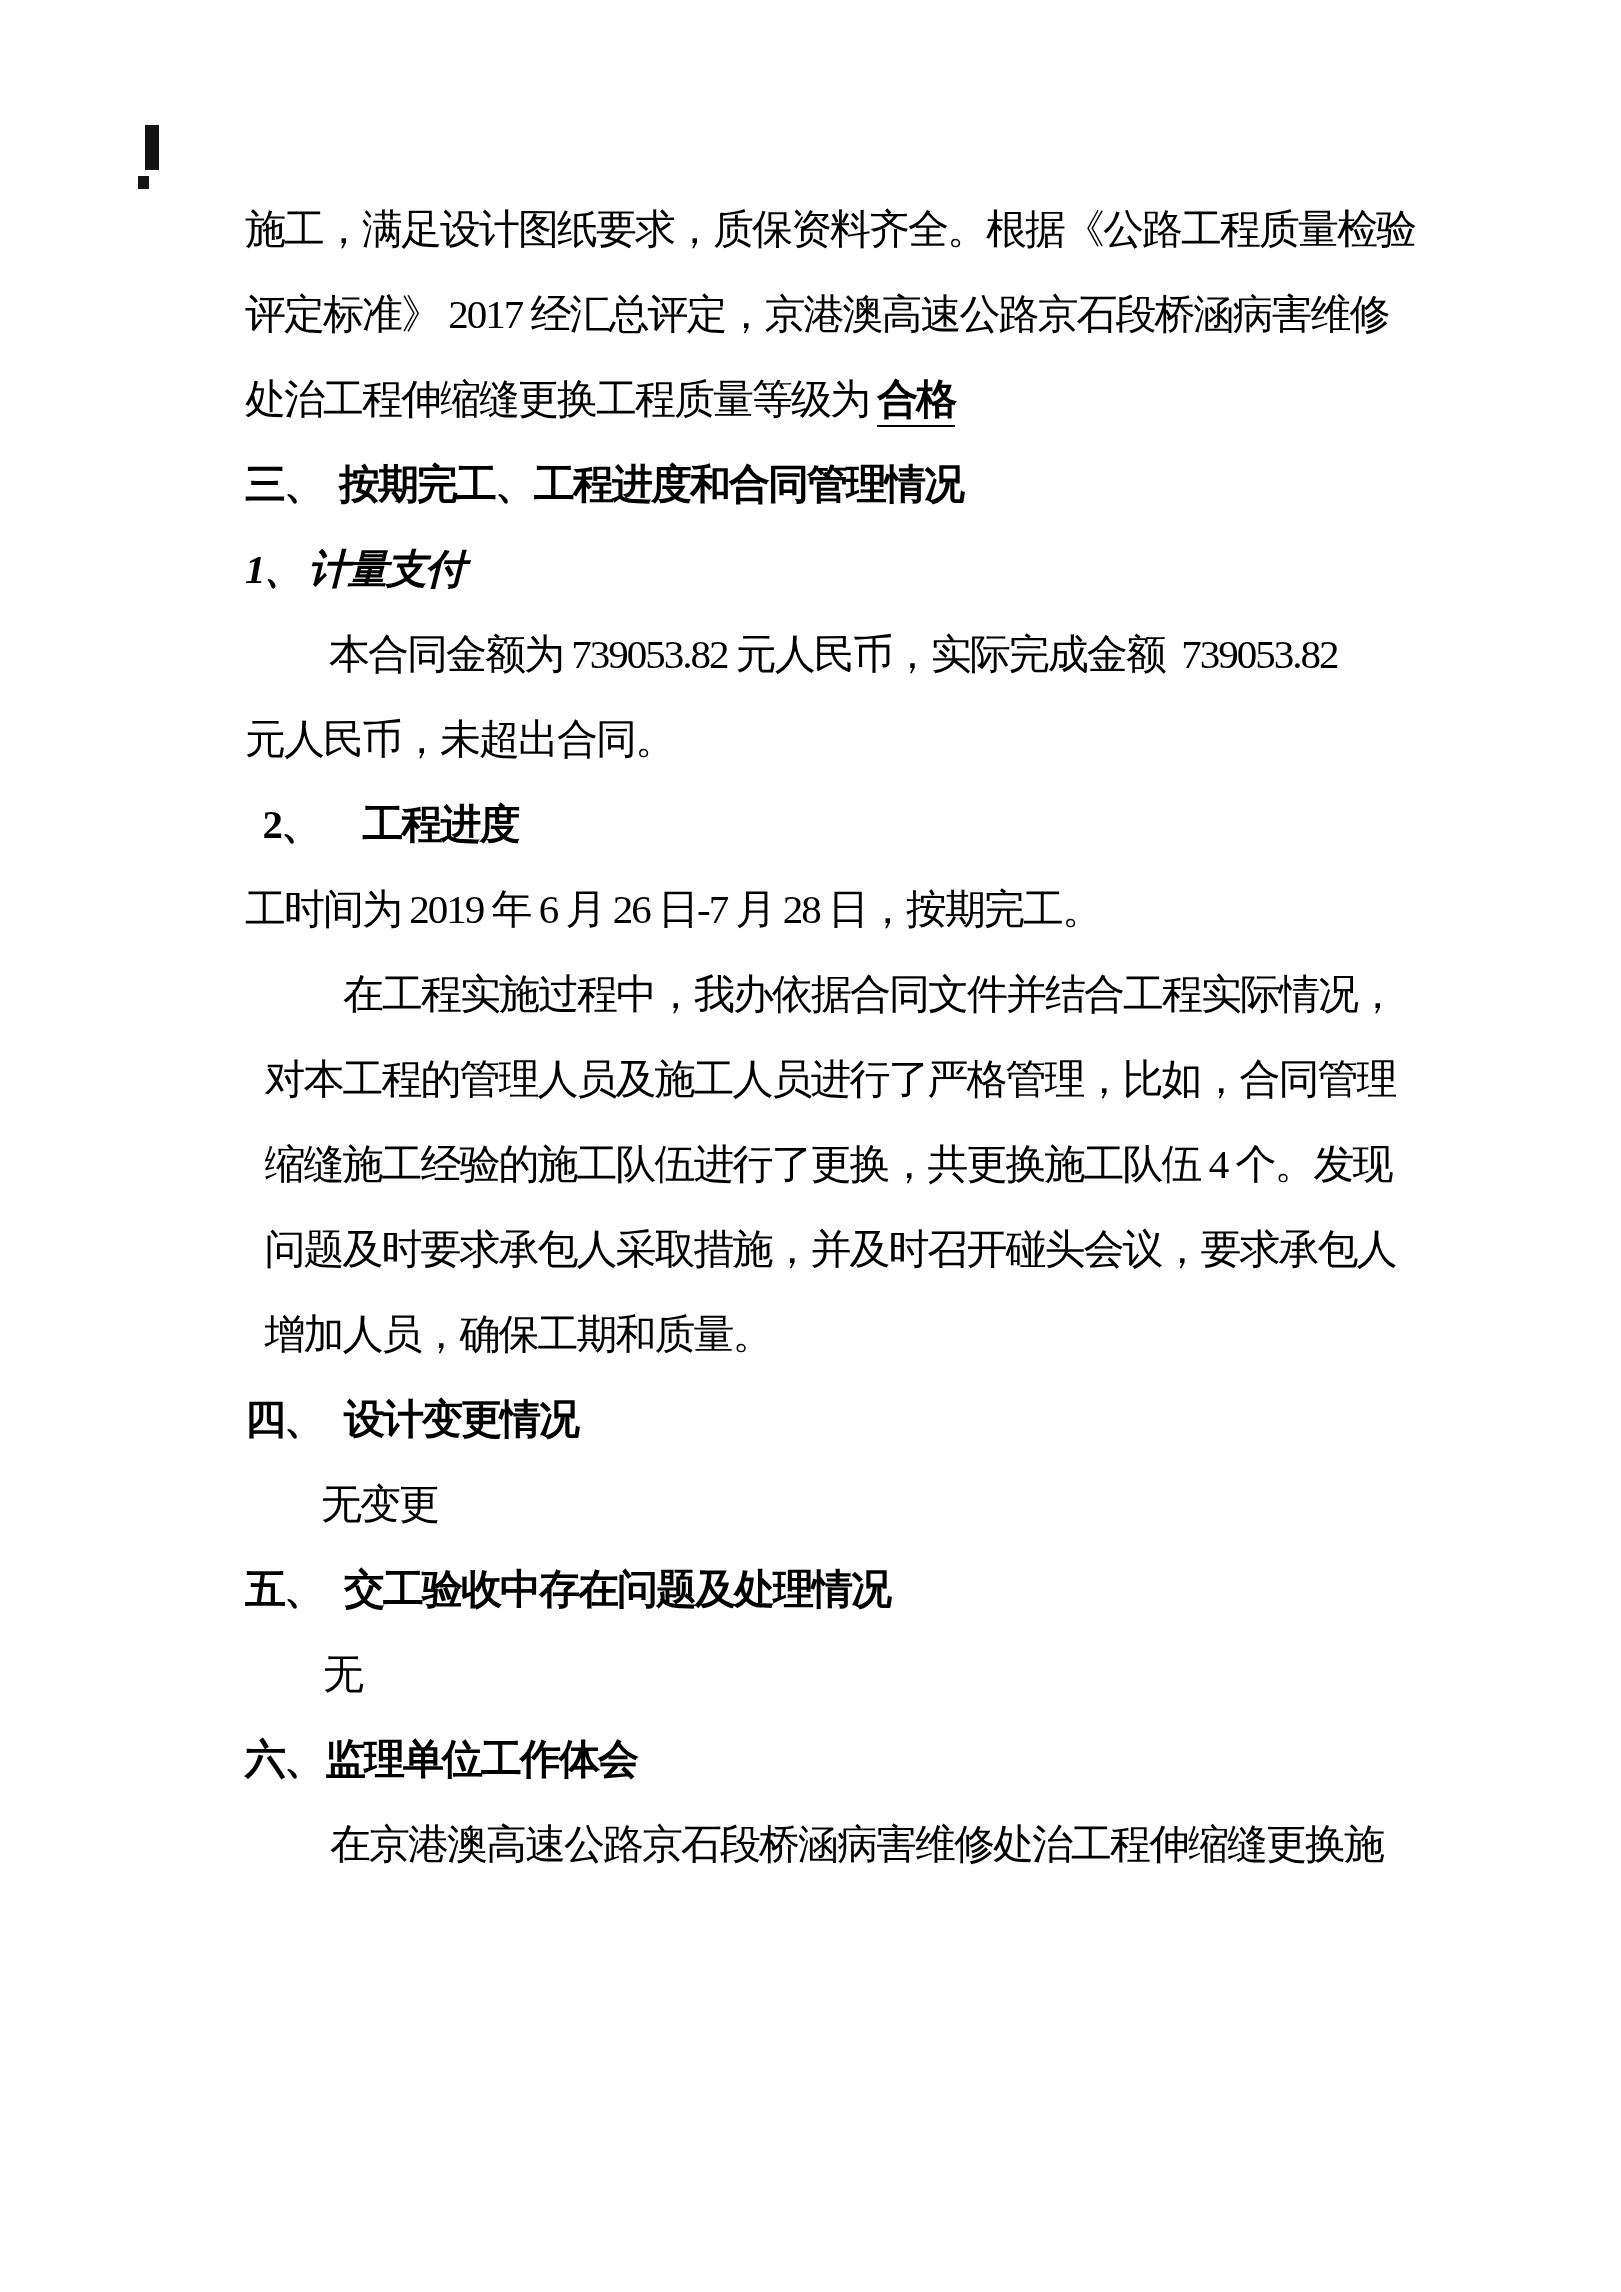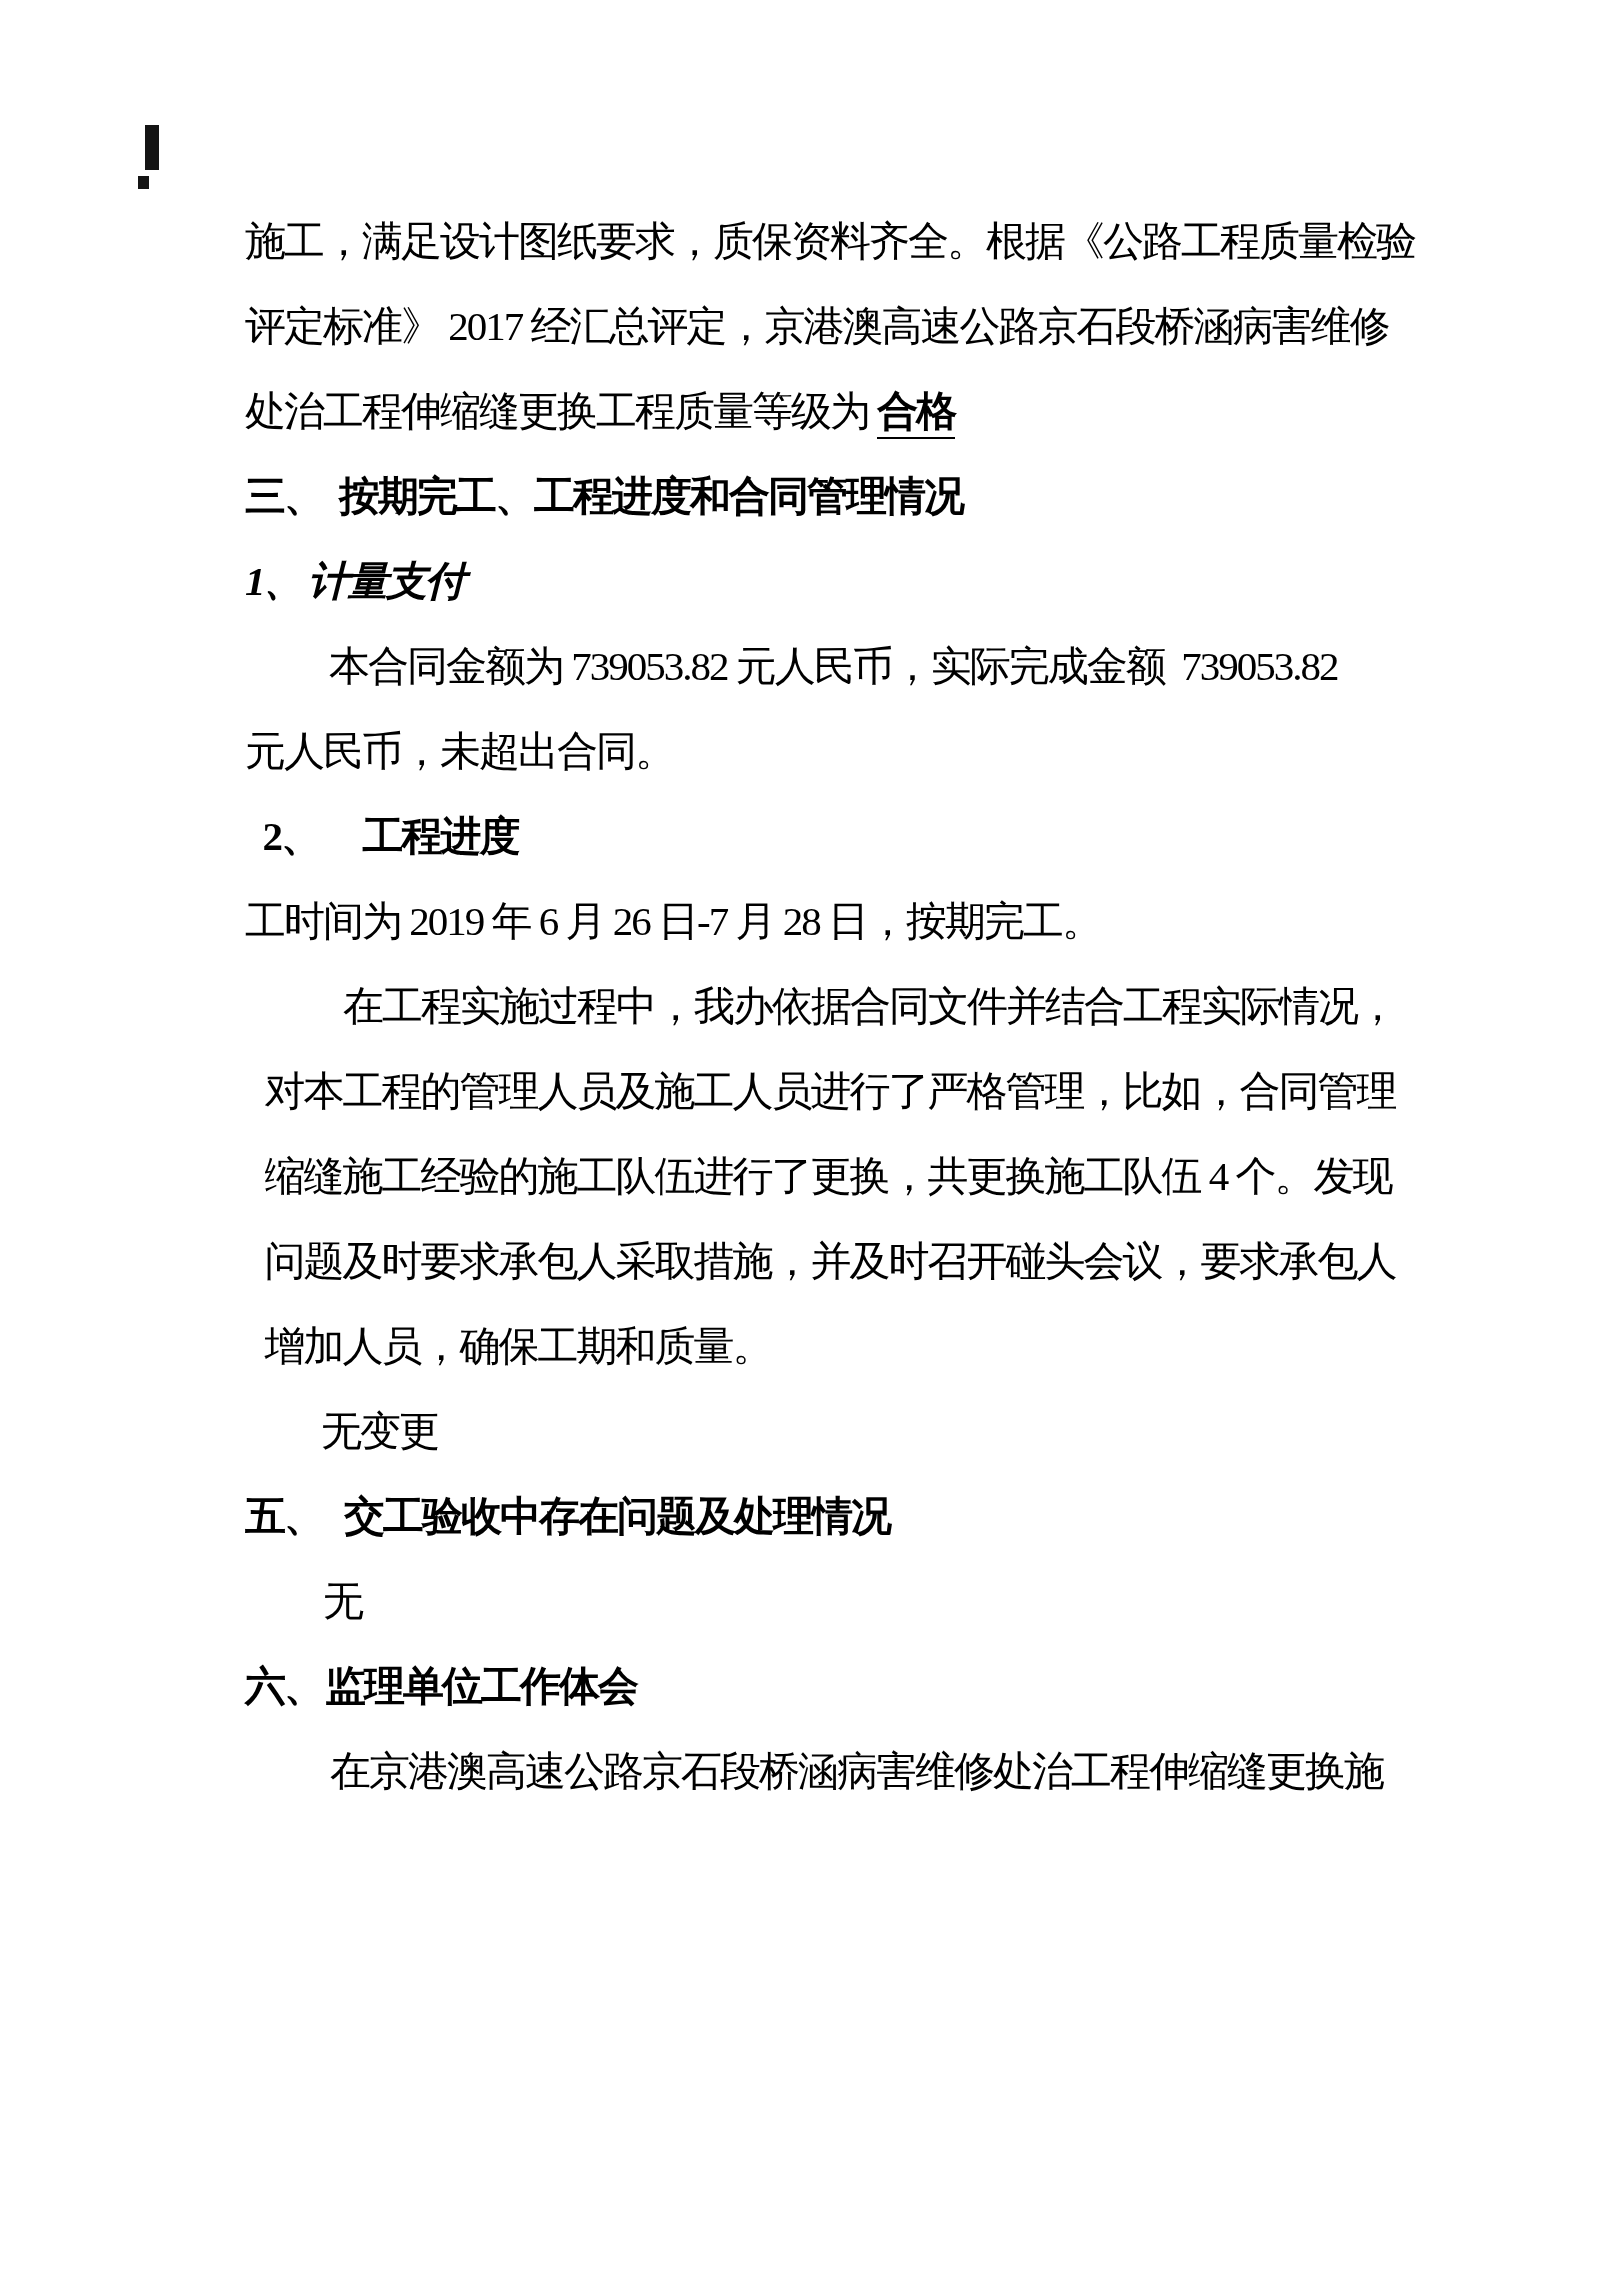--- a/index.html
+++ b/index.html
@@ -12,21 +12,21 @@
     width: 1621px;
     height: 2293px;
     background: #ffffff;
     overflow: hidden;
     font-family: "Liberation Serif", "DejaVu Serif", serif;
     color: #000000;
   }
   .content {
     position: absolute;
     left: 245px;
-    top: 199px;
+    top: 187px;
     width: 1245px;
   }
   .line {
     height: 85px;
     line-height: 85px;
     font-size: 41px;
     letter-spacing: -2px;
     white-space: pre;
   }
   .line .seg { white-space: pre; }
@@ -61,20 +61,21 @@
       <div class="line" style="padding-left: 0px; font-style: italic;"><span class="seg b label" style="width: 63px;">1、</span><span class="seg b">计量支付</span></div>
       <div class="line" style="padding-left: 84px;"><span class="seg">本合同金额为 739053.82 元人民币，实际完成金额  739053.82</span></div>
       <div class="line" style="padding-left: 0px;"><span class="seg">元人民币，未超出合同。</span></div>
       <div class="line" style="padding-left: 17.6px;"><span class="seg b label" style="width: 100px;">2、</span><span class="seg b">工程进度</span></div>
       <div class="line" style="padding-left: 0px;"><span class="seg">工时间为 2019 年 6 月 26 日-7 月 28 日，按期完工。</span></div>
       <div class="line" style="padding-left: 98px;"><span class="seg">在工程实施过程中，我办依据合同文件并结合工程实际情况，</span></div>
       <div class="line" style="padding-left: 19.6px;"><span class="seg">对本工程的管理人员及施工人员进行了严格管理，比如，合同管理</span></div>
       <div class="line" style="padding-left: 19.6px;"><span class="seg">缩缝施工经验的施工队伍进行了更换，共更换施工队伍 4 个。发现</span></div>
       <div class="line" style="padding-left: 19.6px;"><span class="seg">问题及时要求承包人采取措施，并及时召开碰头会议，要求承包人</span></div>
       <div class="line" style="padding-left: 19.6px;"><span class="seg">增加人员，确保工期和质量。</span></div>
+      <div class="line" style="padding-left: 0px;"><span class="seg b label" style="width: 99px;">四、</span><span class="seg b">设计变更情况</span></div>
       <div class="line" style="padding-left: 76px;"><span class="seg">无变更</span></div>
       <div class="line" style="padding-left: 0px;"><span class="seg b label" style="width: 99px;">五、</span><span class="seg b">交工验收中存在问题及处理情况</span></div>
       <div class="line" style="padding-left: 78px;"><span class="seg">无</span></div>
       <div class="line" style="padding-left: 0px;"><span class="seg b label" style="width: 80px;">六、</span><span class="seg b">监理单位工作体会</span></div>
       <div class="line" style="padding-left: 85px;"><span class="seg">在京港澳高速公路京石段桥涵病害维修处治工程伸缩缝更换施</span></div>
     </div>
 </div>
 
 
 </body></html>

